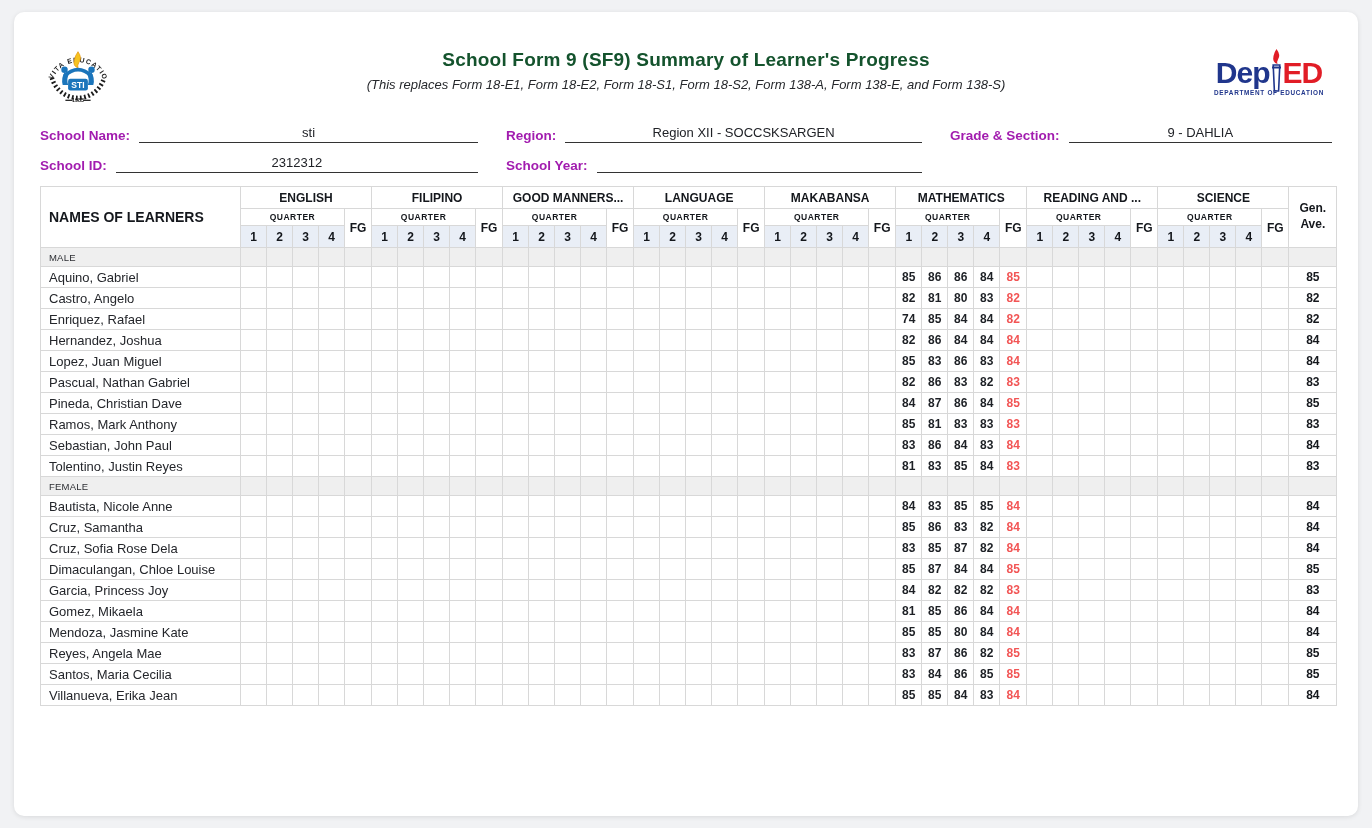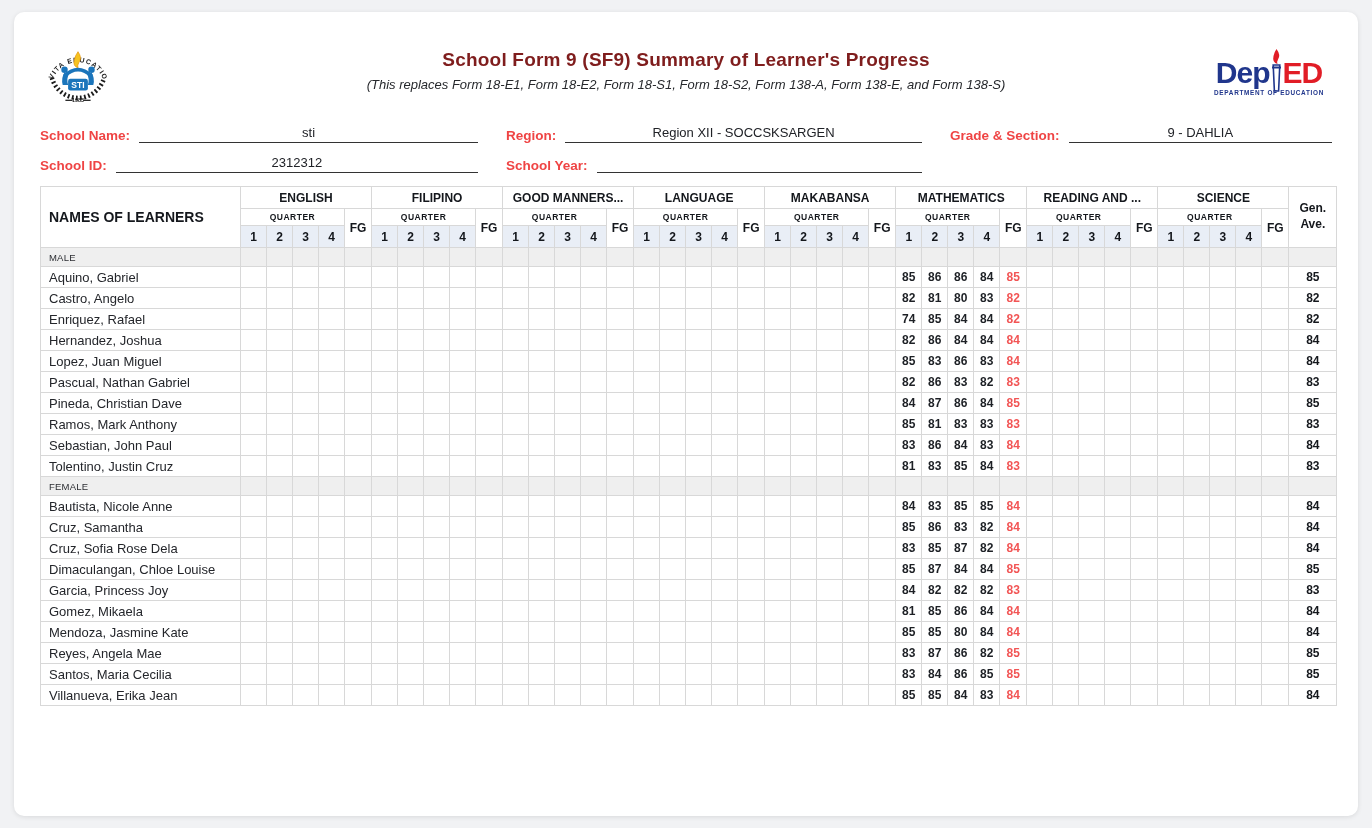--- a/index.html
+++ b/index.html
@@ -13,37 +13,37 @@
   .card {
     position:absolute; left:14px; top:12px;
     width:1344px; height:804px;
     background:#ffffff; border-radius:10px;
     box-shadow:0 1px 5px rgba(0,0,0,.10);
   }
   
   .header { position:relative; height:102px; }
   .sti-logo { position:absolute; left:28px; top:28px; width:72px; height:72px; }
   .titles { position:absolute; left:160px; right:160px; top:37px; text-align:center; }
-  .title { font-size:19px; font-weight:700; color:#7f1d1d; letter-spacing:.2px; }
+  .title { font-size:19px; font-weight:700; color:#14532d; letter-spacing:.2px; }
   .subtitle { font-size:13px; font-style:italic; color:#26282c; margin-top:6px; }
   .deped { position:absolute; right:34px; top:36px; text-align:center; }
   .deped-row { display:flex; align-items:flex-end; justify-content:center; }
   .deped-dep { font-size:30px; font-weight:700; color:#20368c; line-height:.9; letter-spacing:-1px;}
   .deped-ed  { font-size:30px; font-weight:700; color:#e11d26; line-height:.9; letter-spacing:-1px;}
   .deped-torch { margin:0 -1px -6px -1px; }
   .deped-cap { font-size:6.4px; font-weight:700; color:#20368c; letter-spacing:.7px; margin-top:3px; }
   
   .info {
     padding:8px 26px 0 26px;
     display:grid;
     grid-template-columns:438px 416px auto;
     column-gap:28px; row-gap:9px;
   }
   .field { display:flex; align-items:flex-end; font-size:13.5px; min-height:21px;}
-  .field .label { font-weight:700; color:#ef4444; white-space:nowrap; padding-right:9px; }
+  .field .label { font-weight:700; color:#a21caf; white-space:nowrap; padding-right:9px; }
   .field .line {
     flex:1; border-bottom:1.7px solid #333;
     text-align:center; font-size:13px; color:#202227;
     padding-bottom:1px; min-height:18px;
   }
   
   table.sf9 {
     margin:13px 26px 0 26px;
     width:1292px;
     border-collapse:collapse; table-layout:fixed;
@@ -684,21 +684,21 @@
           <td class="grade"></td>
           <td class="grade fg"></td>
           <td class="grade"></td>
           <td class="grade"></td>
           <td class="grade"></td>
           <td class="grade"></td>
           <td class="grade fg"></td>
           <td class="ga">84</td>
         </tr>
         <tr>
-          <td class="name">Tolentino, Justin Cruz</td>
+          <td class="name">Tolentino, Justin Reyes</td>
           <td class="grade"></td>
           <td class="grade"></td>
           <td class="grade"></td>
           <td class="grade"></td>
           <td class="grade fg"></td>
           <td class="grade"></td>
           <td class="grade"></td>
           <td class="grade"></td>
           <td class="grade"></td>
           <td class="grade fg"></td>

